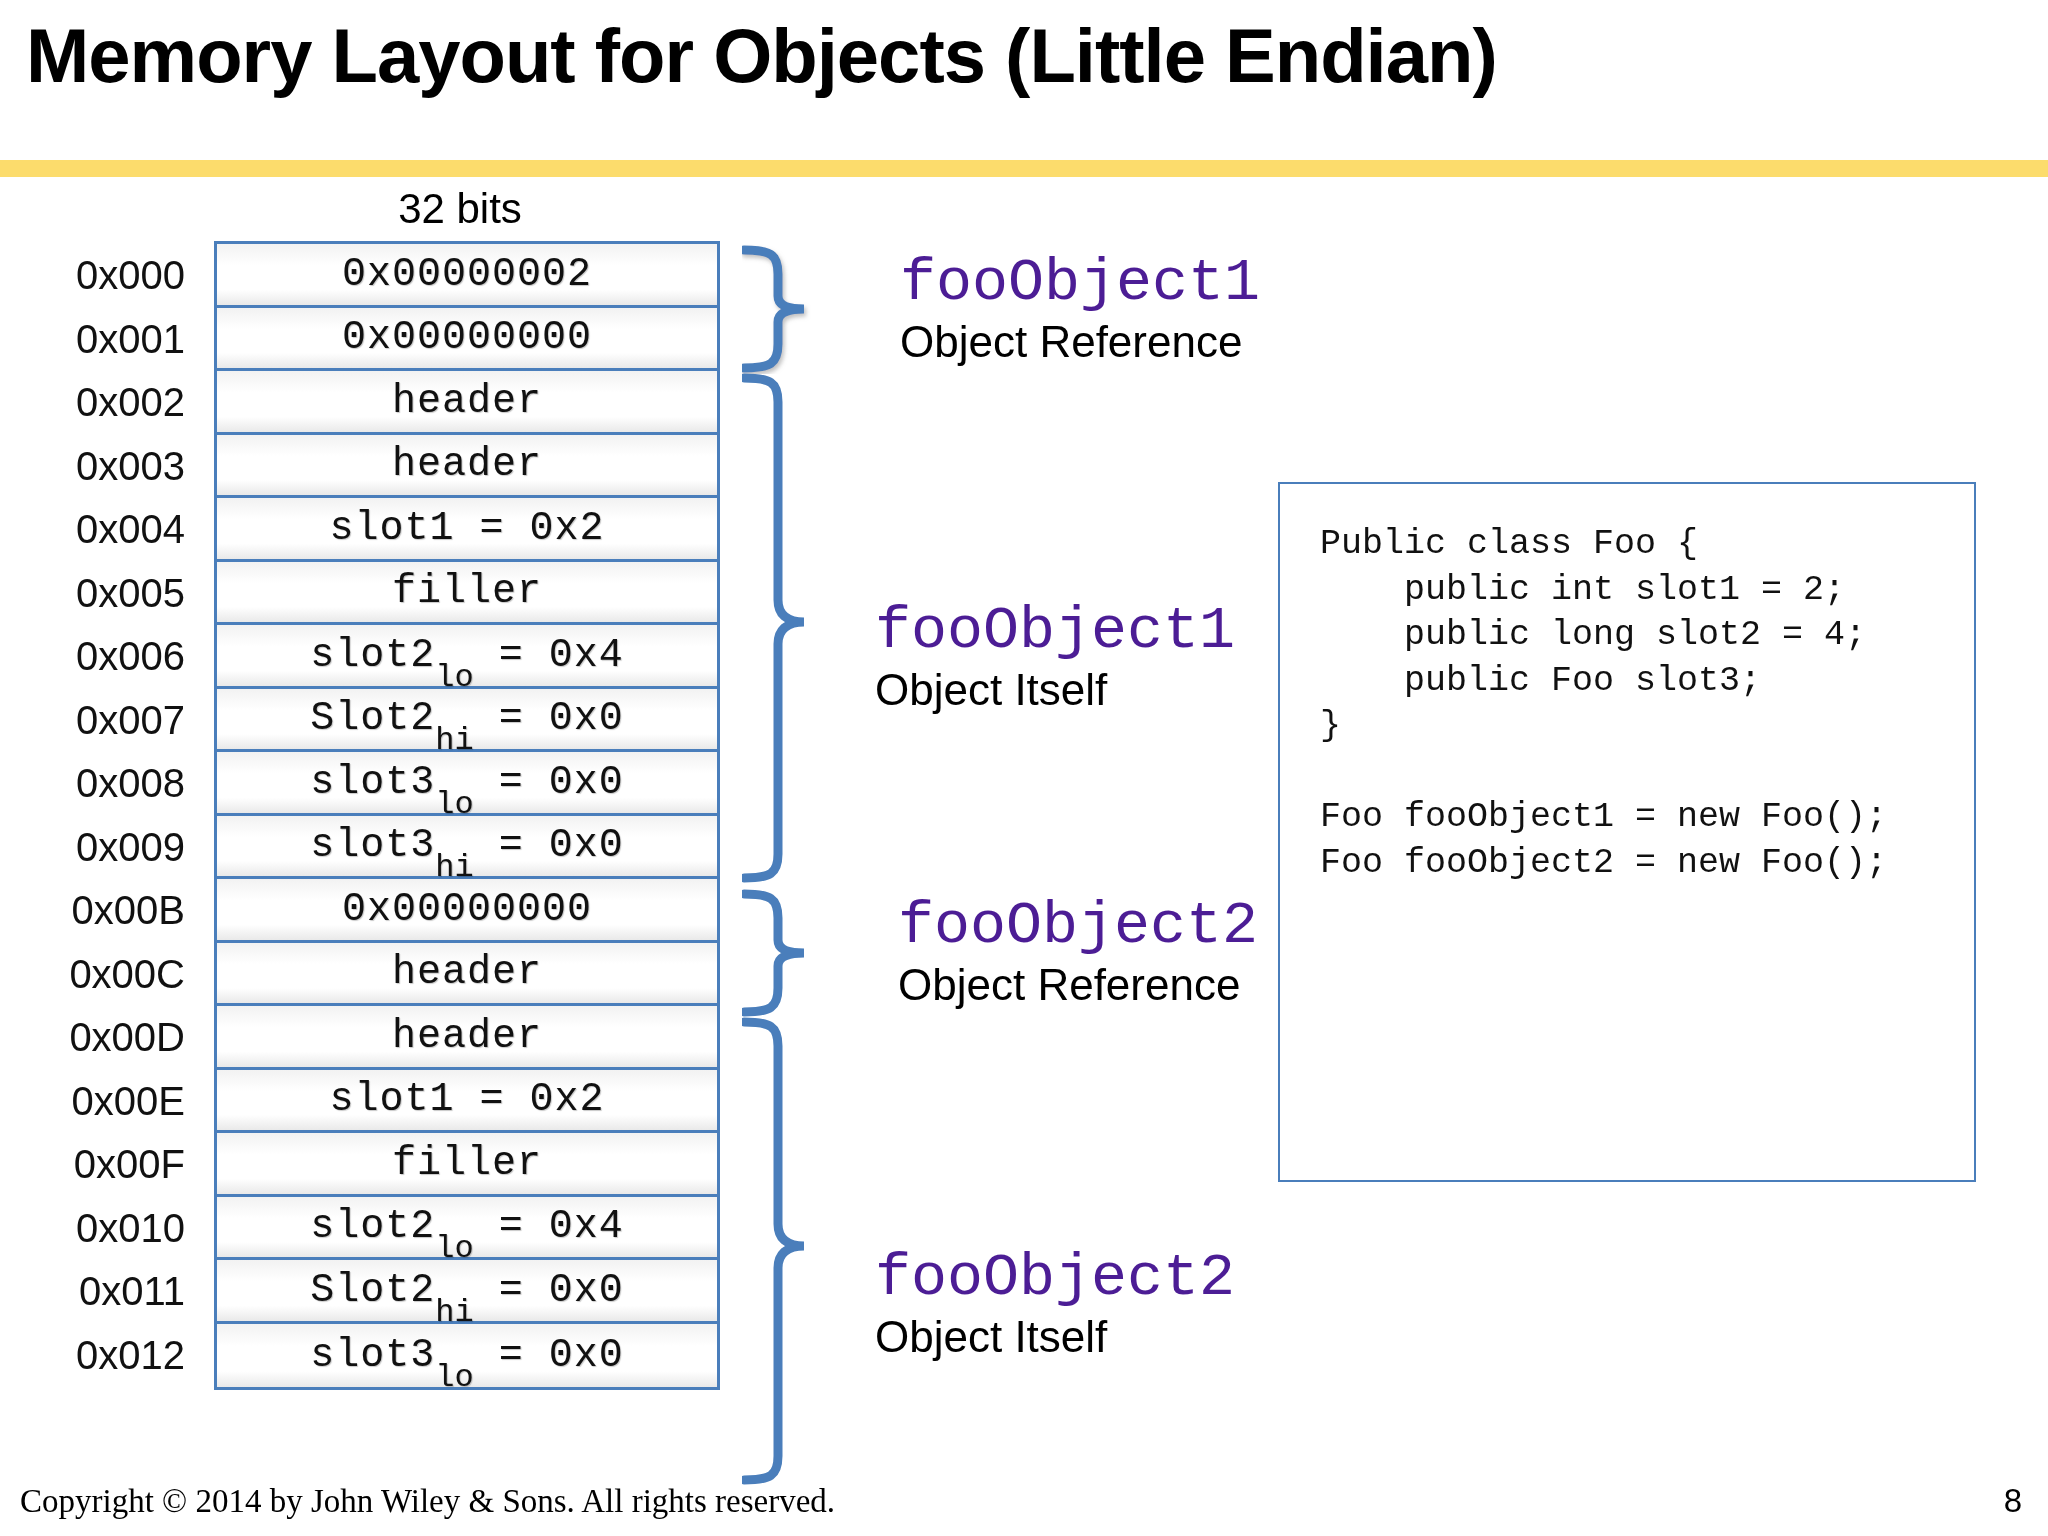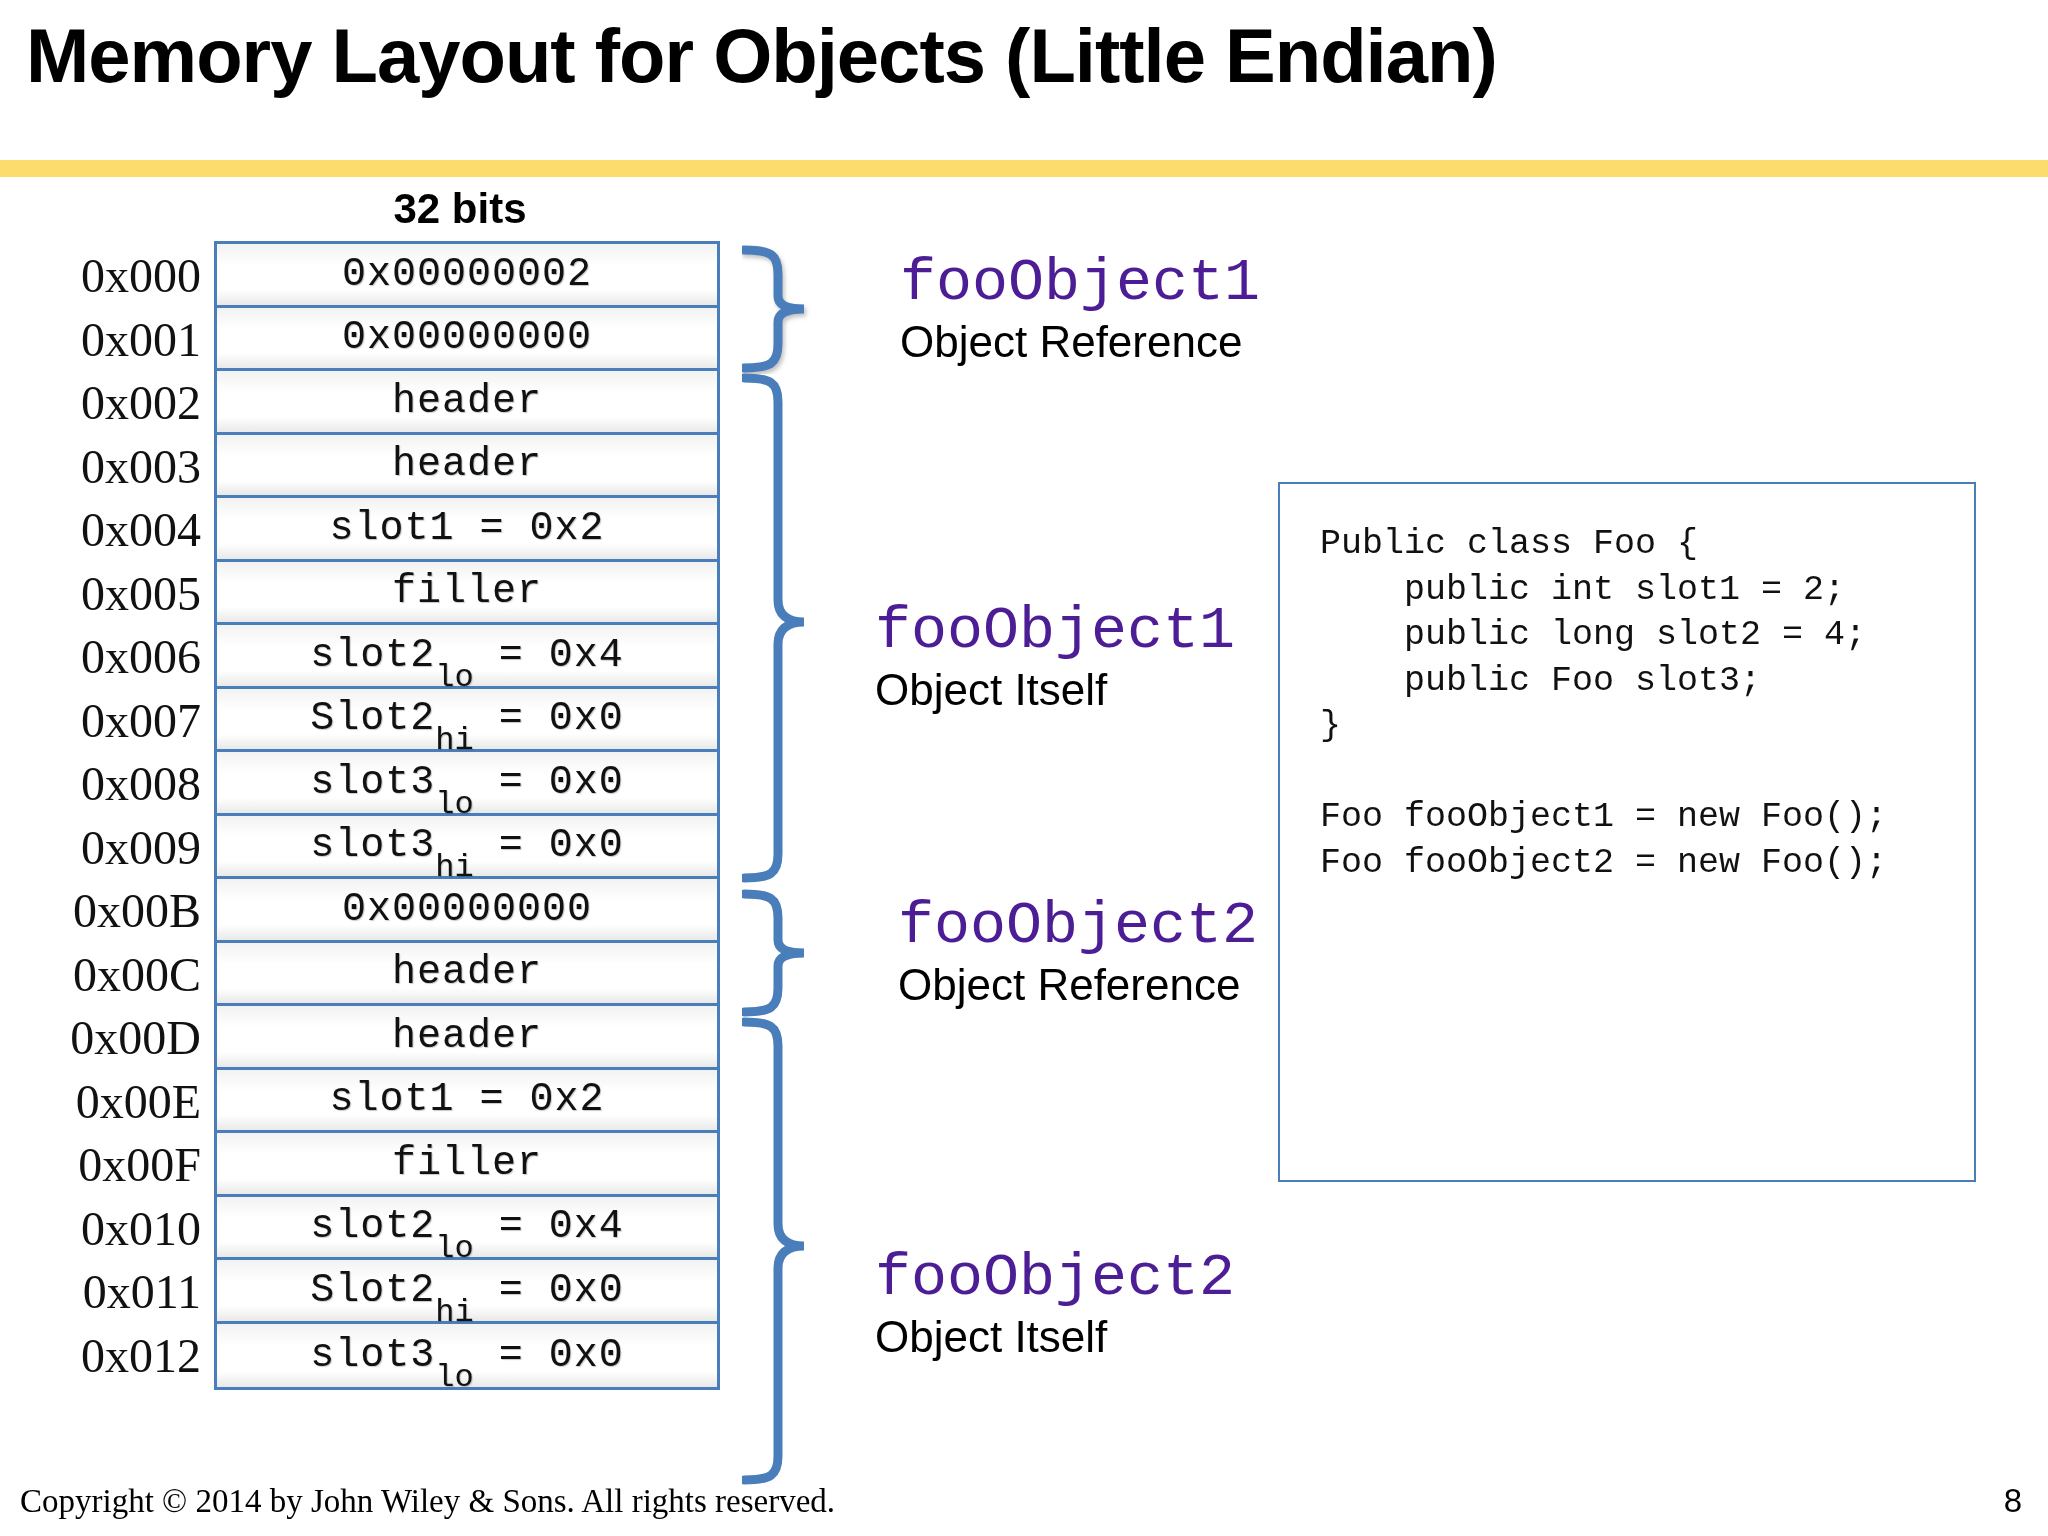--- a/index.html
+++ b/index.html
@@ -48,21 +48,21 @@
   }
   #bits-arrow-wrap svg { display:block; }
   #bits-label {
     position: absolute;
     left: 205px;
     top: 184px;
     width: 510px;
     text-align: center;
     font-family: "Liberation Sans", sans-serif;
     font-size: 42px;
-    font-weight: bold;
+    font-weight: normal;
     color: #000000;
     background: #ffffff;
     line-height: 50px;
   }
   #bits-label-inner { background:#fff; padding: 0 14px; }
 
   
   #mem-table {
     position: absolute;
     left: 214px;
@@ -96,26 +96,26 @@
   .mem-value sub {
     font-size: 32px;
     vertical-align: baseline;
     position: relative;
     top: 20px;
     letter-spacing: 0;
   }
   .mem-addr {
     position: absolute;
     right: 100%;
-    margin-right: 16px;
+    margin-right: 32px;
     top: 0;
     height: 63.5px;
     line-height: 63.5px;
-    font-family: Liberation Serif, serif;
-    font-size: 48px;
+    font-family: Liberation Sans, sans-serif;
+    font-size: 40px;
     color: #111111;
     white-space: nowrap;
   }
 
   
   .brace {
     position: absolute;
     left: 742px;
   }
   .brace svg { display: block; }

